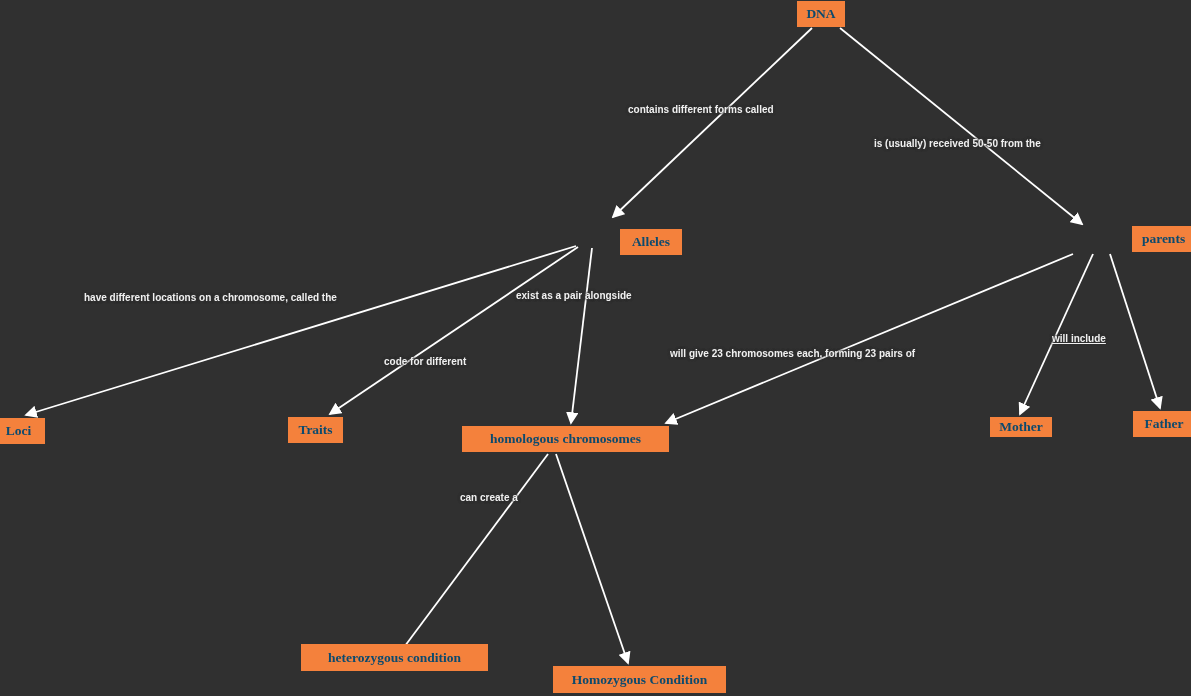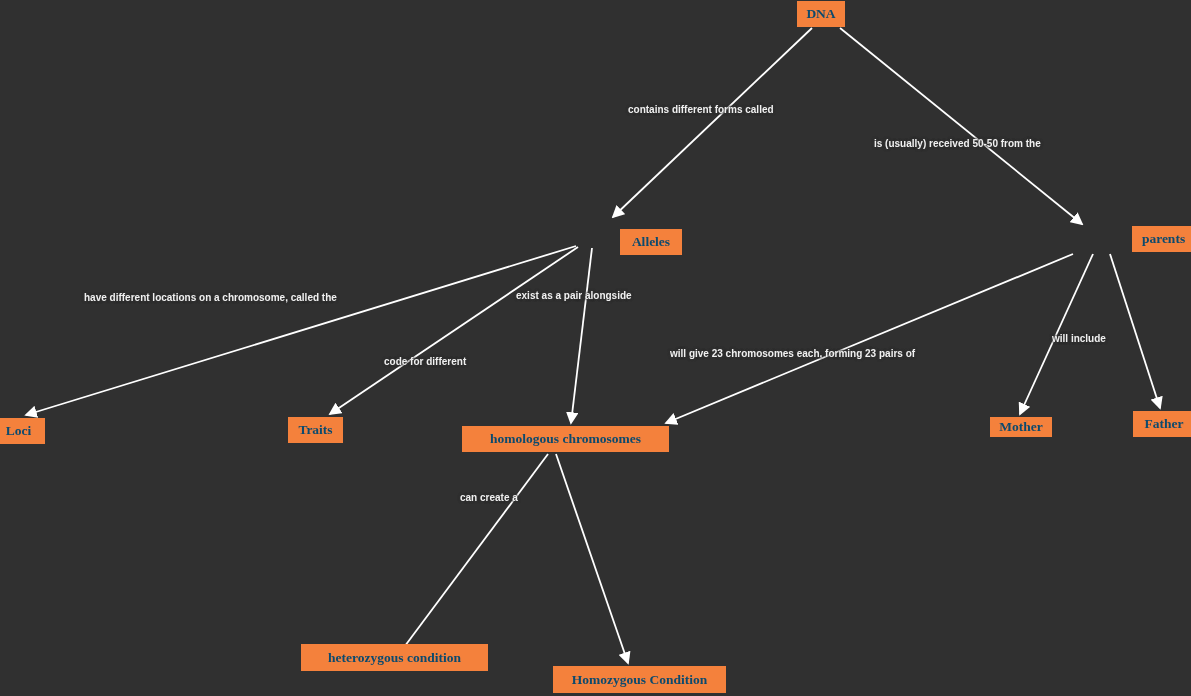--- a/index.html
+++ b/index.html
@@ -110,17 +110,17 @@
         <span>Homozygous Condition</span>
       </div>
     </div>
   <div id="label-group">
       <div class="link-label" style="left: 628px; top: 105px;">contains different forms called</div>
       <div class="link-label" style="left: 874px; top: 139px;">is (usually) received 50-50 from the</div>
       <div class="link-label" style="left: 84px; top: 293px;">have different locations on a chromosome, called the</div>
       <div class="link-label" style="left: 384px; top: 329px; margin-top: 28px;">code for different</div>
       <div class="link-label" style="left: 516px; top: 291px;">exist as a pair alongside</div>
       <div class="link-label" style="left: 670px; top: 349px;">will give 23 chromosomes each, forming 23 pairs of</div>
-      <div class="link-label" style="left: 1052px; top: 334px;">will include</div>
+      <div class="link-label" style="left: 1052px; top: 334px; text-decoration: underline;">will include</div>
       <div class="link-label" style="left: 460px; top: 493px;">can create a</div>
     </div>
 
 </div>
 
 </body></html>

